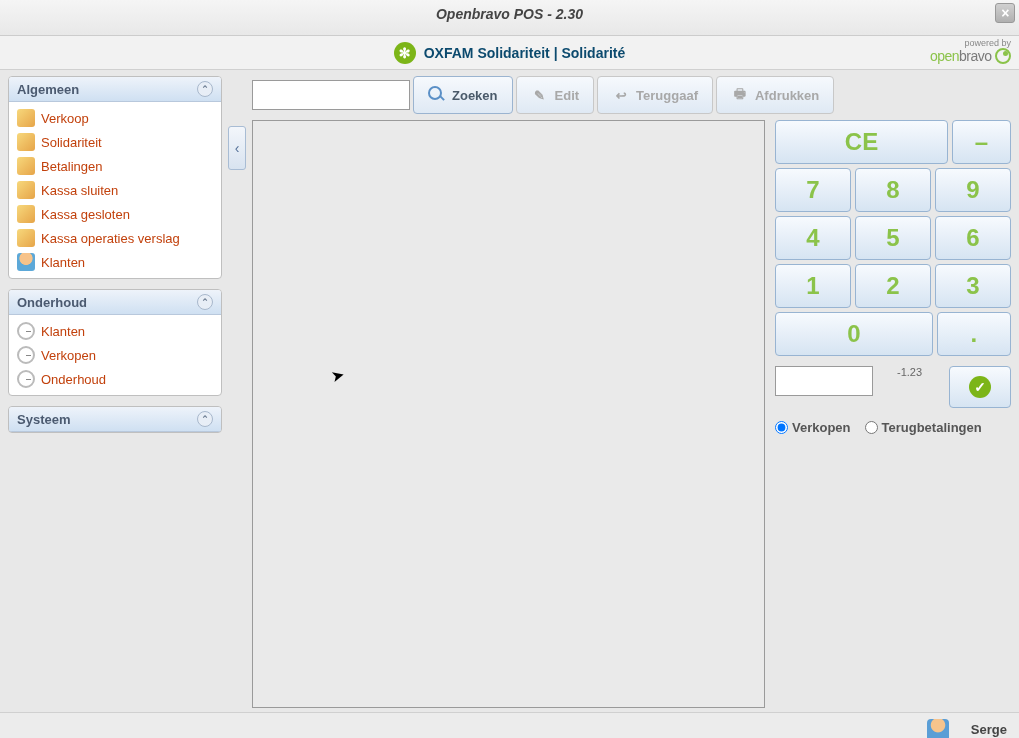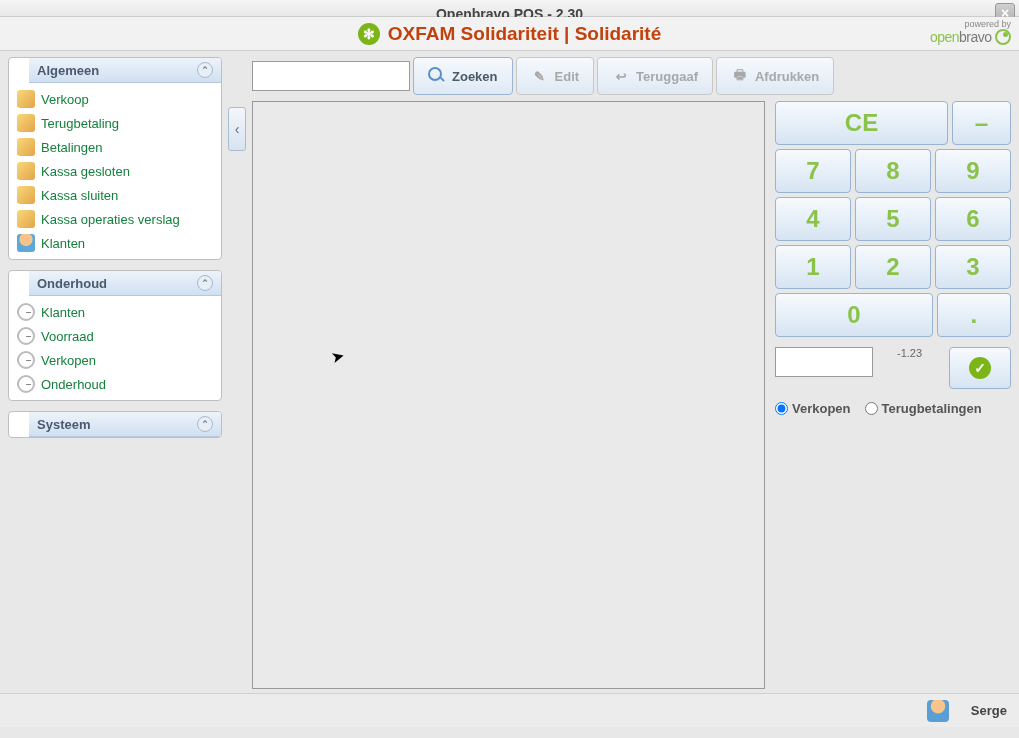--- a/index.html
+++ b/index.html
@@ -6,29 +6,30 @@
     body {
       font-family: "Segoe UI", Tahoma, Arial, sans-serif;
       font-size: 13px;
       background: #e8e8e8;
       width: 1019px;
       height: 738px;
       overflow: hidden;
       color: #333;
     }
     .titlebar {
-      height: 17px;
+      height: 36px;
       background: linear-gradient(#f5f5f5, #e8e8e8);
       text-align: center;
       line-height: 28px;
       font-weight: bold;
       font-size: 14px;
       color: #444;
       position: relative;
       border-bottom: 1px solid #ccc;
+      font-style: italic;
     }
     .titlebar .close-btn {
       position: absolute;
       right: 4px;
       top: 3px;
       width: 20px;
       height: 20px;
       background: linear-gradient(#d0d0d0, #b0b0b0);
       border: 1px solid #999;
       border-radius: 3px;
@@ -55,22 +56,22 @@
       margin-right: 8px;
       display: inline-flex;
       align-items: center;
       justify-content: center;
       color: #fff;
       font-weight: bold;
       font-size: 14px;
     }
     .headerbar .org-text {
       font-weight: bold;
-      color: #c2410c;
-      font-size: 19px;
+      color: #0c4a6e;
+      font-size: 14px;
     }
     .headerbar .brand {
       position: absolute;
       right: 8px;
       top: 2px;
       text-align: right;
     }
     .brand-small { font-size: 9px; color: #888; }
     .brand-logo {
       font-size: 14px;
@@ -114,21 +115,20 @@
     }
     .panel-head {
       background: linear-gradient(#eef3fa, #cfe0f2);
       padding: 4px 8px;
       font-weight: bold;
       color: #4b5a70;
       display: flex;
       justify-content: space-between;
       align-items: center;
       border-bottom: 1px solid #b8c8dc;
-      margin-left: 20px;
     }
     .panel-head .collapse-icon {
       width: 16px; height: 16px;
       border: 1px solid #a8b8cc;
       border-radius: 8px;
       background: #e8eef6;
       display: flex;
       align-items: center;
       justify-content: center;
       font-size: 9px;
@@ -136,21 +136,21 @@
     }
     .panel-body {
       padding: 4px 2px;
     }
     .nav-item {
       display: flex;
       align-items: center;
       padding: 3px 6px;
       gap: 6px;
       cursor: pointer;
-      color: #15803d;
+      color: #c2410c;
       font-size: 13px;
     }
     .nav-icon {
       width: 18px; height: 18px;
       flex-shrink: 0;
       display: inline-flex;
       align-items: center;
       justify-content: center;
     }
     .ic-generic { background: linear-gradient(135deg,#f7d87c,#e6a448); border-radius: 3px; }
@@ -357,33 +357,33 @@
         <span>Algemeen</span>
         <span class="collapse-icon">⌃</span>
       </div>
       <div class="panel-body">
         <div class="nav-item">
             <span class="nav-icon ic-generic"></span>
             <span>Verkoop</span>
           </div>
         <div class="nav-item">
             <span class="nav-icon ic-generic"></span>
-            <span>Terugbetaling</span>
+            <span>Solidariteit</span>
           </div>
         <div class="nav-item">
             <span class="nav-icon ic-generic"></span>
             <span>Betalingen</span>
           </div>
         <div class="nav-item">
             <span class="nav-icon ic-generic"></span>
+            <span>Kassa sluiten</span>
+          </div>
+        <div class="nav-item">
+            <span class="nav-icon ic-generic"></span>
             <span>Kassa gesloten</span>
-          </div>
-        <div class="nav-item">
-            <span class="nav-icon ic-generic"></span>
-            <span>Kassa sluiten</span>
           </div>
         <div class="nav-item">
             <span class="nav-icon ic-generic"></span>
             <span>Kassa operaties verslag</span>
           </div>
         <div class="nav-item">
             <span class="nav-icon ic-person"></span>
             <span>Klanten</span>
           </div>
       </div>
@@ -391,24 +391,20 @@
 
     <div class="panel">
       <div class="panel-head">
         <span>Onderhoud</span>
         <span class="collapse-icon">⌃</span>
       </div>
       <div class="panel-body">
         <div class="nav-item">
             <span class="nav-icon ic-clock"></span>
             <span>Klanten</span>
-          </div>
-        <div class="nav-item">
-            <span class="nav-icon ic-clock"></span>
-            <span>Voorraad</span>
           </div>
         <div class="nav-item">
             <span class="nav-icon ic-clock"></span>
             <span>Verkopen</span>
           </div>
         <div class="nav-item">
             <span class="nav-icon ic-clock"></span>
             <span>Onderhoud</span>
           </div>
       </div>

